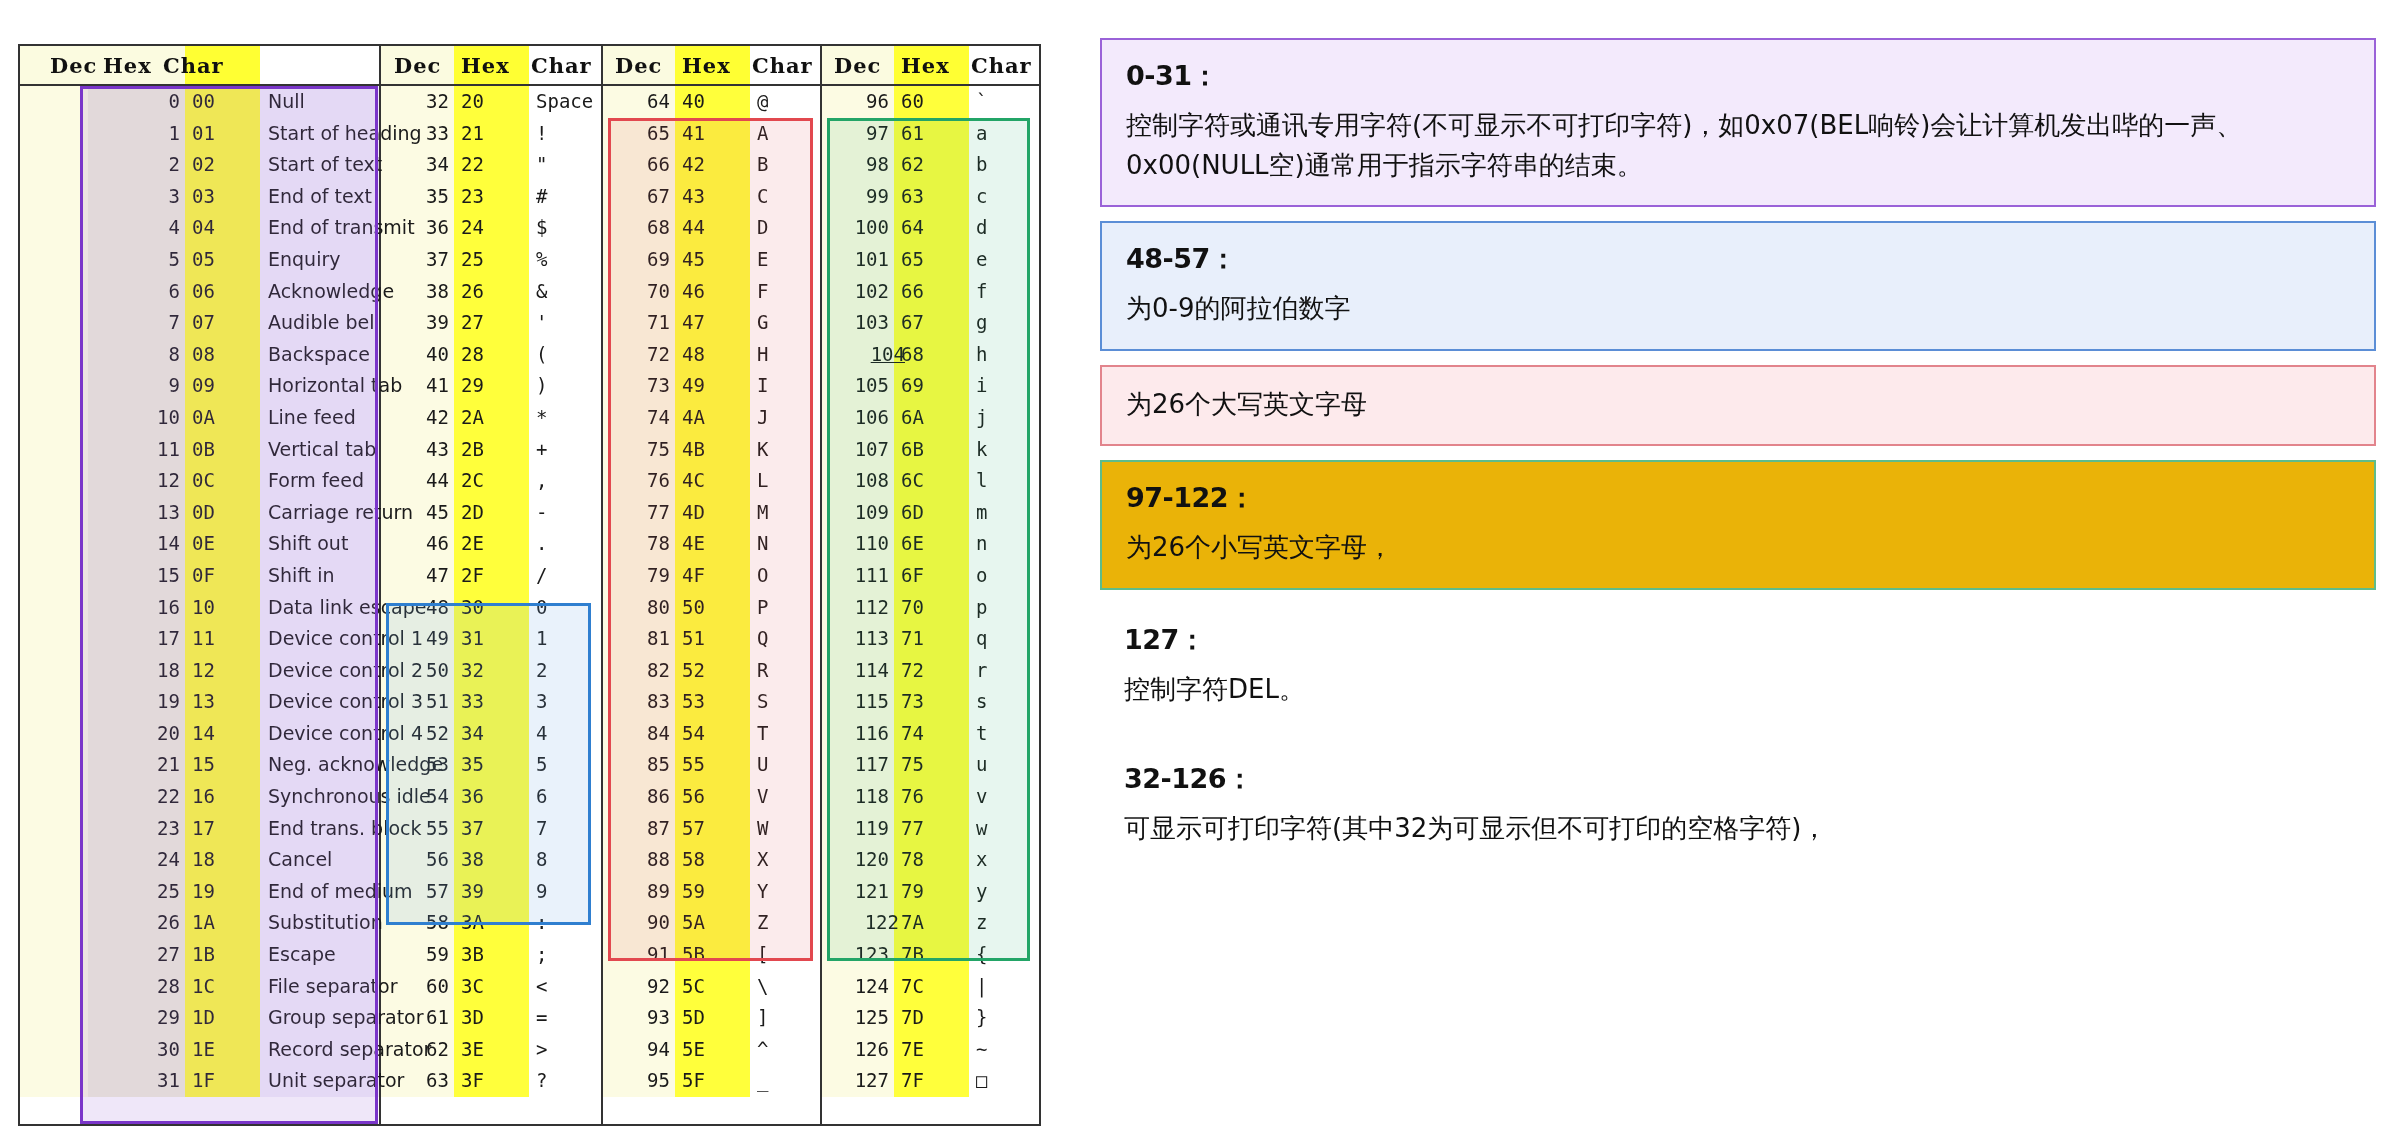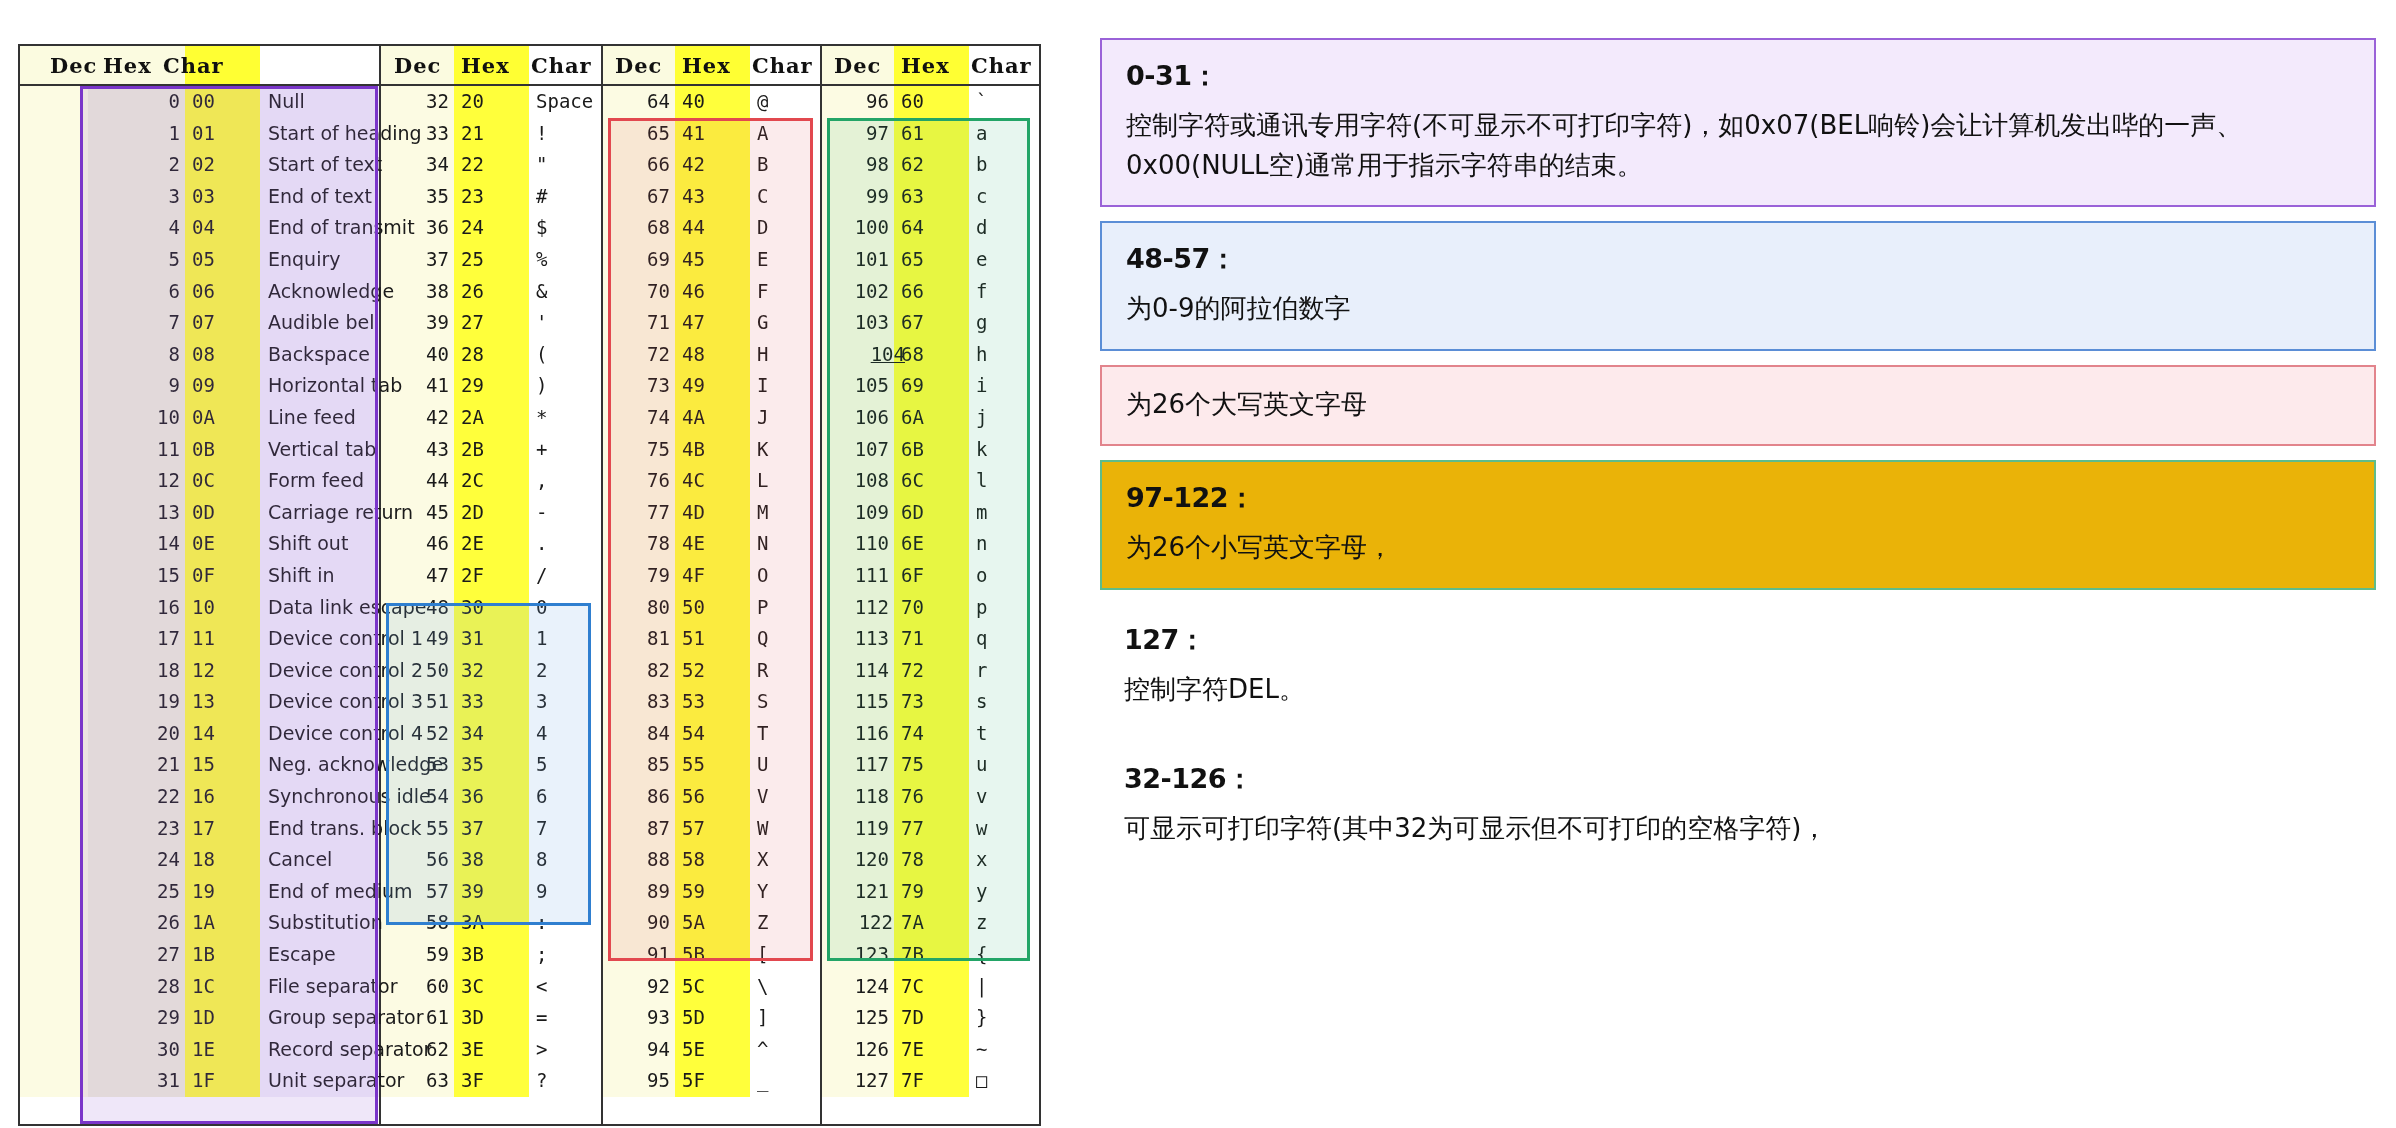--- a/index.html
+++ b/index.html
@@ -799,21 +799,21 @@
             <span class="cDec" style="left: 0px; width: 67px;">120</span>
             <span class="cHex" style="left: 79px;">78</span>
             <span class="cChar" style="left: 154px;">x</span>
           </div>
           <div class="row">
             <span class="cDec" style="left: 0px; width: 67px;">121</span>
             <span class="cHex" style="left: 79px;">79</span>
             <span class="cChar" style="left: 154px;">y</span>
           </div>
           <div class="row">
-            <span class="cDec" style="left: 4px; width: 67px;">122</span>
+            <span class="cDec" style="left: 10px; width: 67px;">122</span>
             <span class="cHex" style="left: 79px;">7A</span>
             <span class="cChar" style="left: 154px;">z</span>
           </div>
           <div class="row">
             <span class="cDec" style="left: 0px; width: 67px;">123</span>
             <span class="cHex" style="left: 79px;">7B</span>
             <span class="cChar" style="left: 154px;">{</span>
           </div>
           <div class="row">
             <span class="cDec" style="left: 0px; width: 67px;">124</span>

